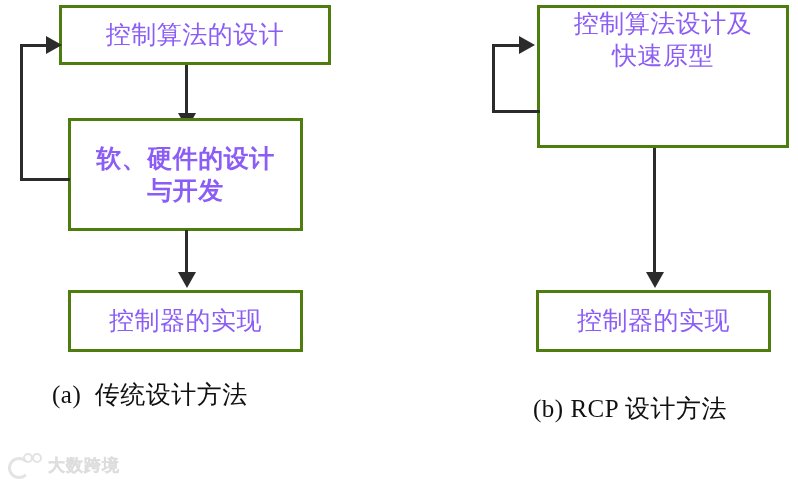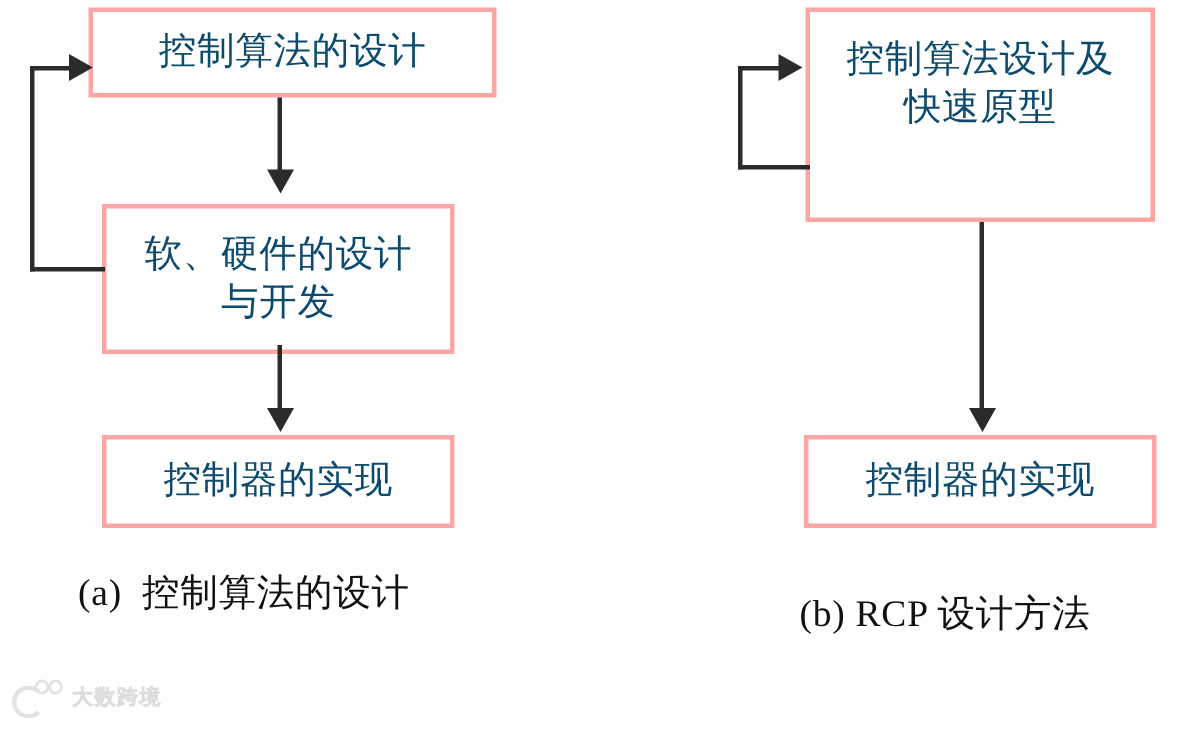--- a/index.html
+++ b/index.html
@@ -16,30 +16,30 @@
     width: 798px;
     height: 489px;
     background: #ffffff;
     overflow: hidden;
   }
 
   
   .flow-box {
     position: absolute;
     box-sizing: border-box;
-    border: 3px solid #fca5a5;
+    border: 3px solid #4d7c0f;
     background: #ffffff;
     display: flex;
     align-items: center;
     justify-content: center;
     text-align: center;
     line-height: 1.28;
     font-family: "Liberation Serif", "DejaVu Serif", serif;
     font-size: 25px;
-    color: #0c4a6e;
+    color: #8b5cf6;
     letter-spacing: 0.5px;
     white-space: pre-line;
   }
 
   
   .conn-v {
     position: absolute;
     width: 3px;
     background: #2b2b2b;
   }
@@ -120,53 +120,53 @@
     width: 6px;
     height: 6px;
     border: 2px solid #e2e2e2;
     border-radius: 50%;
     top: 1px;
   }
   .watermark-mark .dot-a { left: 15px; }
   .watermark-mark .dot-b { left: 24px; }
   .watermark-text {
     font-family: "Liberation Sans", "DejaVu Sans", sans-serif;
-    font-size: 14px;
+    font-size: 17px;
     font-weight: 700;
     color: #e6e6e6;
     letter-spacing: 1px;
     -webkit-text-stroke: 0.4px #dcdcdc;
   }
 </style>
 </head>
 <body>
 
 <div id="canvas">
 
   <div class="flow-box" style="left:59px; top:5px; width:272px; height:60px;">控制算法的设计</div>
 
   <div class="conn-v" style="left:185px; top:65px; height:52px;"></div>
   <div class="arrow-down" style="left:178px; top:113px;"></div>
 
-  <div class="flow-box" style="left:68px; top:136px; width:235px; height:100px;">软、硬件的设计
+  <div class="flow-box" style="left:68px; top:118px; width:235px; height:113px;font-weight:bold;">软、硬件的设计
 与开发</div>
 
   <div class="conn-v" style="left:185px; top:230px; height:44px;"></div>
   <div class="arrow-down" style="left:178px; top:272px;"></div>
 
   <div class="flow-box" style="left:68px; top:290px; width:235px; height:62px;">控制器的实现</div>
 
   <div class="conn-h" style="left:20px; top:178px; width:50px;"></div>
   <div class="conn-v" style="left:20px; top:44px; height:137px;"></div>
   <div class="conn-h" style="left:20px; top:44px; width:30px;"></div>
   <div class="arrow-right" style="left:46px; top:36px;"></div>
 
-  <div class="sub-label" style="left:52px; top:378px;">(a)  控制算法的设计</div>
+  <div class="sub-label" style="left:52px; top:378px;">(a)  传统设计方法</div>
 
-  <div class="flow-box" style="left:537px; top:5px; width:233px; height:143px; align-items:flex-start; padding-top:16px;">控制算法设计及
+  <div class="flow-box" style="left:537px; top:5px; width:252px; height:143px; align-items:flex-start; ">控制算法设计及
 快速原型</div>
 
   <div class="conn-v" style="left:653px; top:148px; height:126px;"></div>
   <div class="arrow-down" style="left:646px; top:272px;"></div>
 
   <div class="flow-box" style="left:536px; top:290px; width:235px; height:62px;">控制器的实现</div>
 
   <div class="conn-h" style="left:492px; top:110px; width:48px;"></div>
   <div class="conn-v" style="left:492px; top:44px; height:69px;"></div>
   <div class="conn-h" style="left:492px; top:44px; width:30px;"></div>

